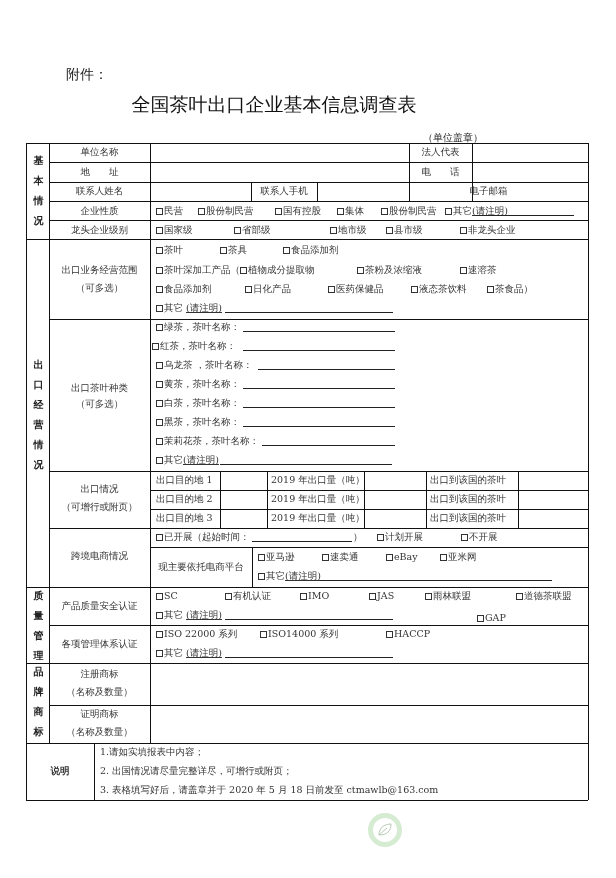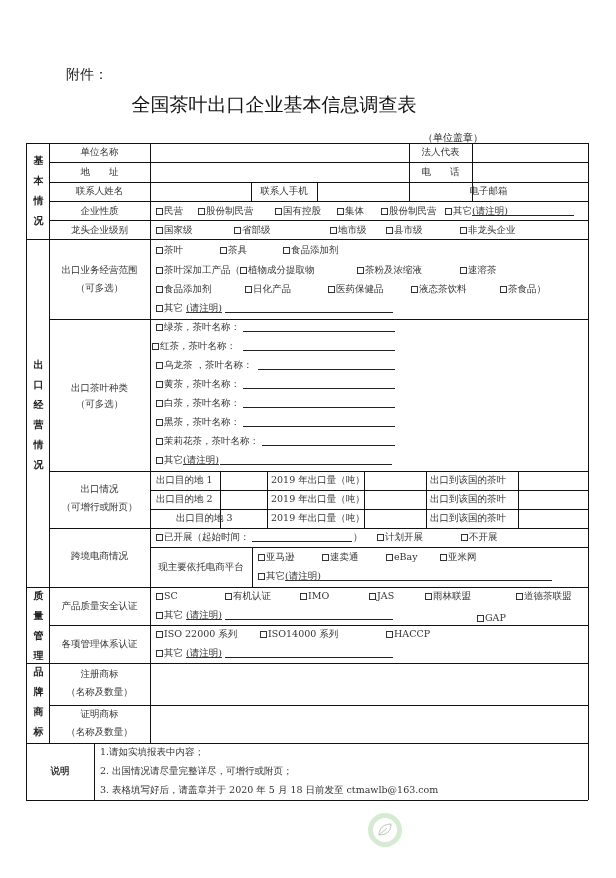--- a/index.html
+++ b/index.html
@@ -127,21 +127,21 @@
 
 <div class="abs t" style="left:156px;top:264px;"><span class="box"></span><span>茶叶深加工产品（</span></div>
 <div class="abs t" style="left:240px;top:264px;"><span class="box"></span><span>植物成分提取物</span></div>
 <div class="abs t" style="left:357px;top:264px;"><span class="box"></span><span>茶粉及浓缩液</span></div>
 <div class="abs t" style="left:460px;top:264px;"><span class="box"></span><span>速溶茶</span></div>
 
 <div class="abs t" style="left:156px;top:283px;"><span class="box"></span><span>食品添加剂</span></div>
 <div class="abs t" style="left:245px;top:283px;"><span class="box"></span><span>日化产品</span></div>
 <div class="abs t" style="left:328px;top:283px;"><span class="box"></span><span>医药保健品</span></div>
 <div class="abs t" style="left:411px;top:283px;"><span class="box"></span><span>液态茶饮料</span></div>
-<div class="abs t" style="left:500px;top:283px;"><span class="box"></span><span>茶食品）</span></div>
+<div class="abs t" style="left:487px;top:283px;"><span class="box"></span><span>茶食品）</span></div>
 
 <div class="abs t" style="left:156px;top:302px;"><span class="box"></span><span>其它</span> <span class="u">(请注明)</span></div>
 <div class="ul" style="left:225px;width:168px;top:312px;"></div>
 
 <div class="abs lbl" style="left:49px;width:101px;top:382px;">出口茶叶种类</div>
 <div class="abs lbl" style="left:49px;width:101px;top:398px;">（可多选）</div>
 
 <div class="abs t" style="left:156px;top:321px;"><span class="box"></span><span>绿茶，茶叶名称：</span></div>
 <div class="ul" style="left:243px;width:152px;top:331px;"></div>
 <div class="abs t" style="left:152px;top:340px;"><span class="box"></span><span>红茶，茶叶名称：</span></div>
@@ -169,21 +169,21 @@
 <div class="abs t" style="left:430px;top:474px;">出口到该国的茶叶</div>
 <div class="abs" style="left:519px;top:472px;width:68px;height:18px;"></div>
 
 <div class="abs t" style="left:156px;top:493px;">出口目的地 2</div>
 <div class="abs" style="left:221px;top:491px;width:46px;height:18px;"></div>
 <div class="abs t" style="left:271px;top:493px;">2019 年出口量（吨）</div>
 <div class="abs" style="left:365px;top:491px;width:61px;height:18px;"></div>
 <div class="abs t" style="left:430px;top:493px;">出口到该国的茶叶</div>
 <div class="abs" style="left:519px;top:491px;width:68px;height:18px;"></div>
 
-<div class="abs t" style="left:156px;top:512px;margin-left:20px;">出口目的地 3</div>
+<div class="abs t" style="left:156px;top:512px;">出口目的地 3</div>
 <div class="abs" style="left:221px;top:510px;width:46px;height:18px;"></div>
 <div class="abs t" style="left:271px;top:512px;">2019 年出口量（吨）</div>
 <div class="abs" style="left:365px;top:510px;width:61px;height:18px;"></div>
 <div class="abs t" style="left:430px;top:512px;">出口到该国的茶叶</div>
 <div class="abs" style="left:519px;top:510px;width:68px;height:18px;"></div>
 
 <div class="abs lbl" style="left:49px;width:101px;top:550px;">跨境电商情况</div>
 <div class="abs t" style="left:156px;top:531px;"><span class="box"></span><span>已开展（起始时间：</span></div>
 <div class="ul" style="left:252px;width:100px;top:541px;"></div>
 <div class="abs t" style="left:353px;top:531px;">）</div>

